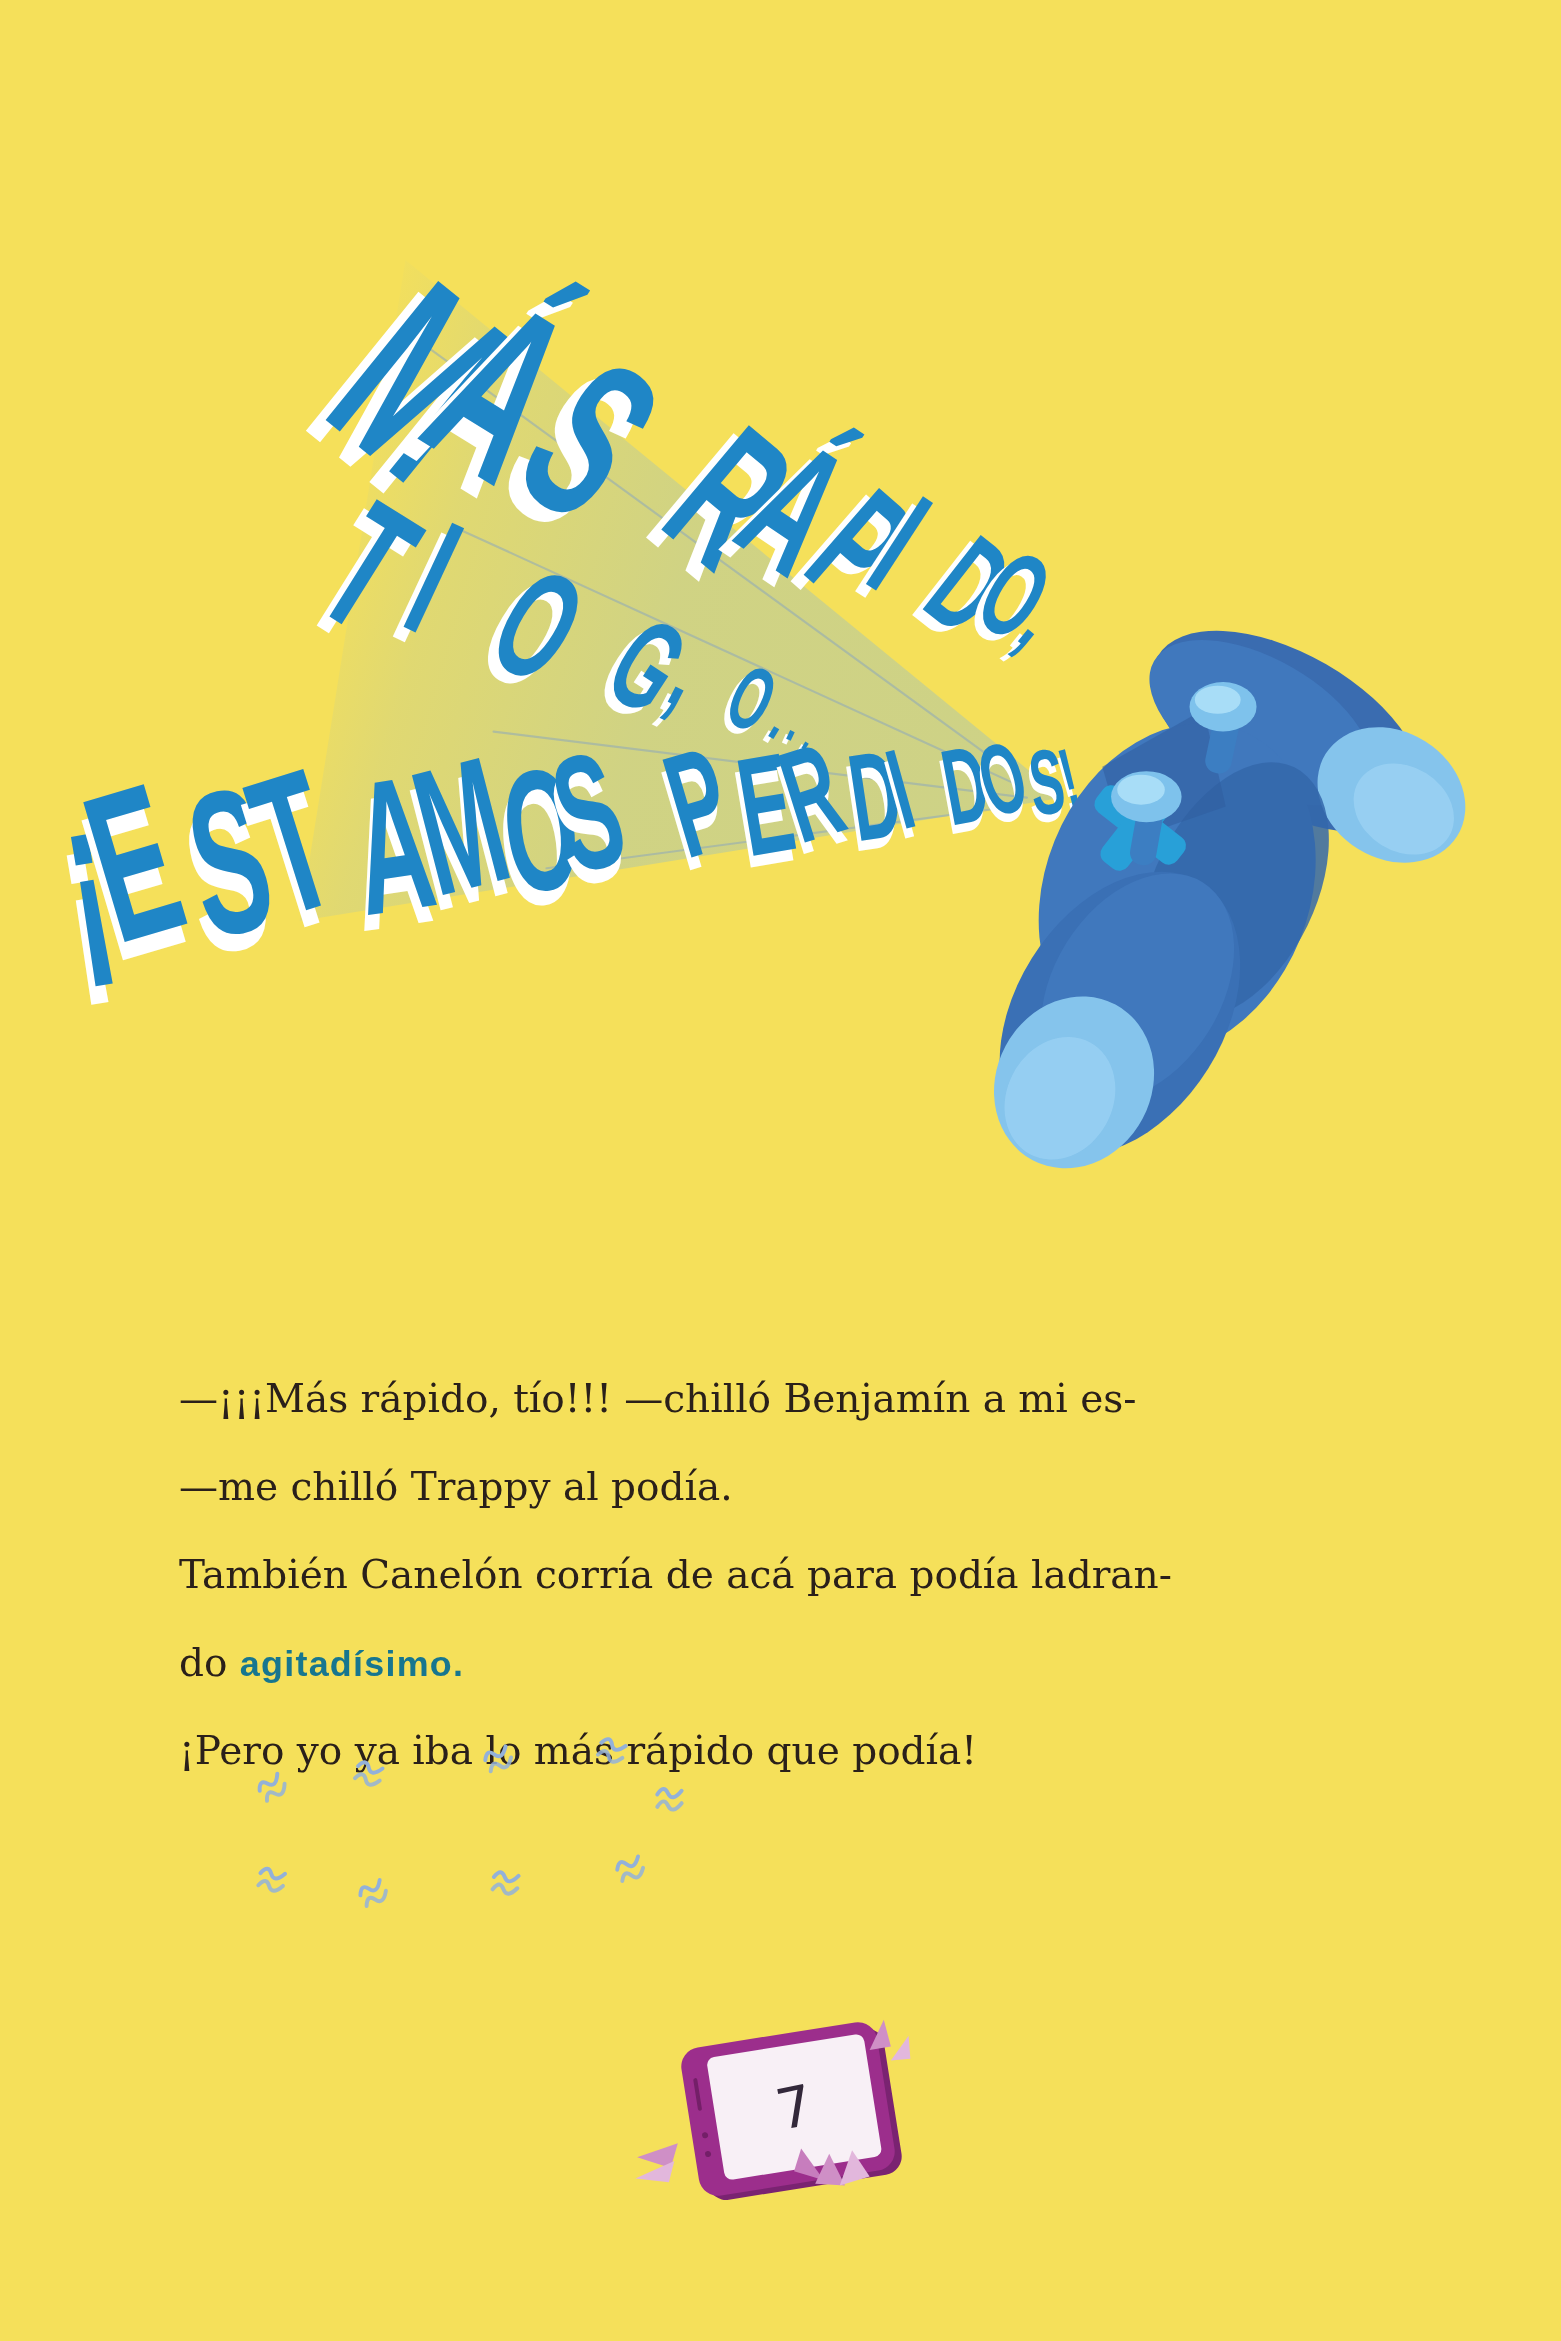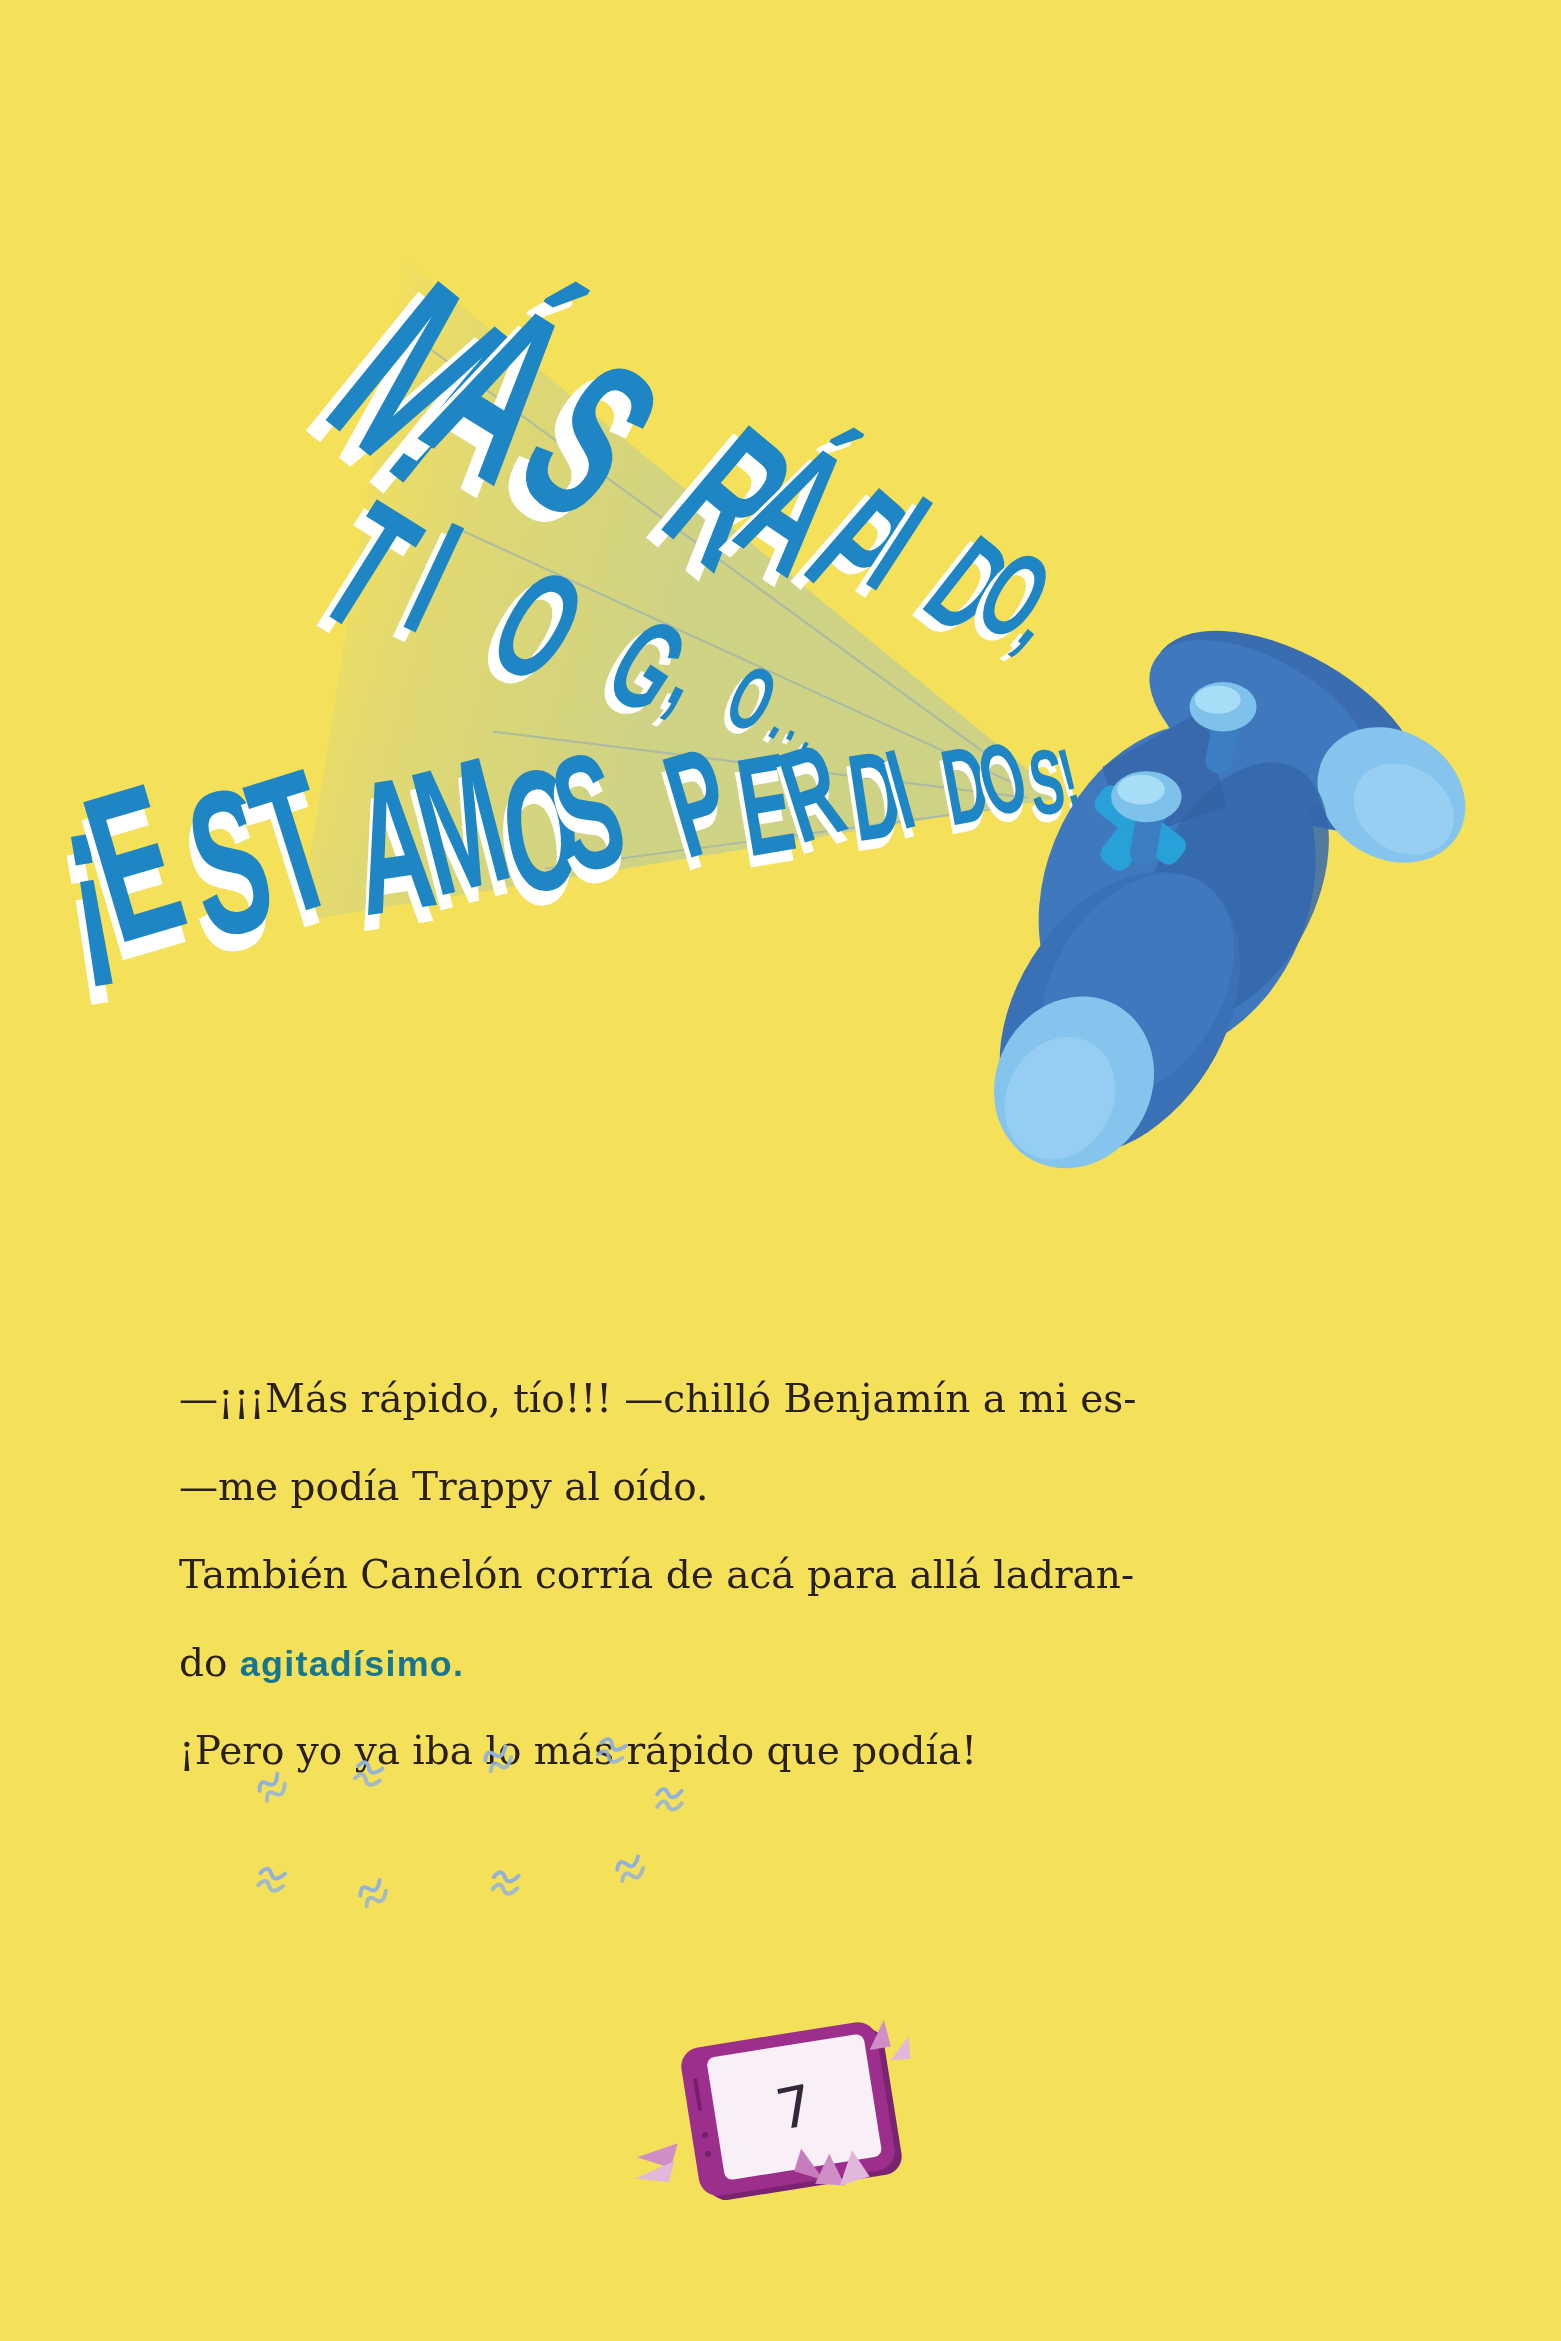--- a/index.html
+++ b/index.html
@@ -168,22 +168,22 @@
 
     <g>
       <rect x="186" y="212" width="30" height="80" rx="14" fill="#3c7ec2" transform="rotate(10 201 252)"></rect>
       <ellipse cx="200" cy="214" rx="40" ry="29" fill="#7ec2ec"></ellipse>
       <ellipse cx="194" cy="206" rx="27" ry="17" fill="#ade0f8" opacity="0.9"></ellipse>
     </g>
   </svg>
 
   <div class="story">
       <div class="bline"><span>—¡¡¡Más rápido, tío!!! —chilló Benjamín a mi es-</span></div>
-      <div class="bline"><span>—me podía Trappy al oído.</span></div>
-      <div class="bline"><span>También Canelón corría de acá para allá ladran-</span></div>
+      <div class="bline"><span>—me chilló Trappy al podía.</span></div>
+      <div class="bline"><span>También Canelón corría de acá para podía ladran-</span></div>
       <div class="bline"><span>do </span><span class="em-teal">agitadísimo.</span></div>
       <div class="bline"><span>¡Pero yo ya iba lo más rápido que podía!</span></div>
     </div>
 
   <div id="squiggles">
       <svg width="35" height="28" viewBox="0 0 40 32" class="squig" style="left: 257px; top: 1773px; transform: rotate(-28deg);">
         <path d="M3,12 c4,-9 8,-9 12,-3 s9,5 15,-5" fill="none" stroke="#93b1d9" stroke-width="4.5" stroke-linecap="round"></path>
         <path d="M5,26 c4,-9 8,-9 12,-3 s9,5 15,-5" fill="none" stroke="#93b1d9" stroke-width="4.5" stroke-linecap="round" opacity="0.85"></path>
       </svg>
       <svg width="35" height="28" viewBox="0 0 40 32" class="squig" style="left: 353px; top: 1761px; transform: rotate(22deg);">

